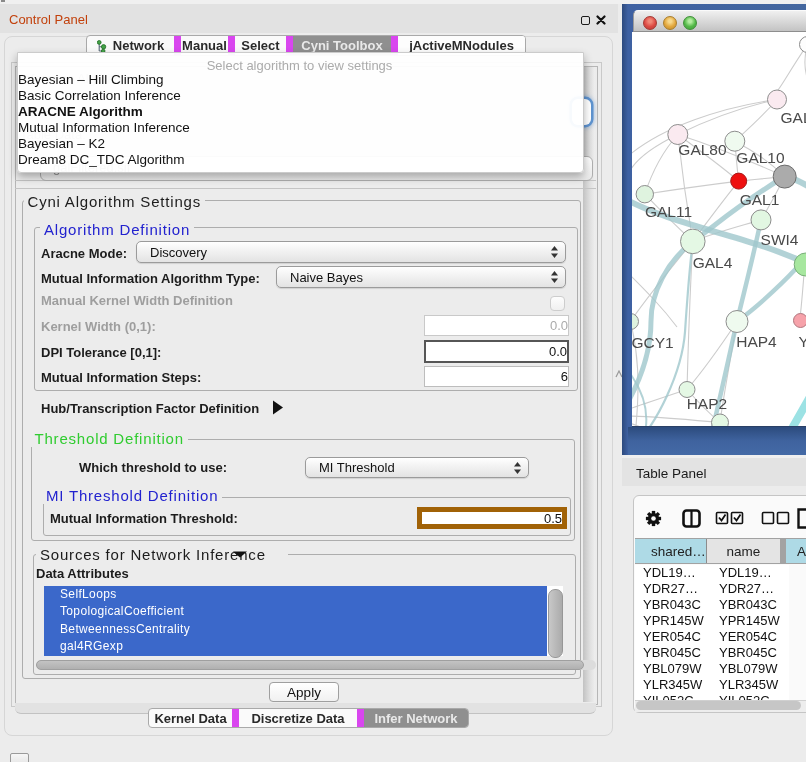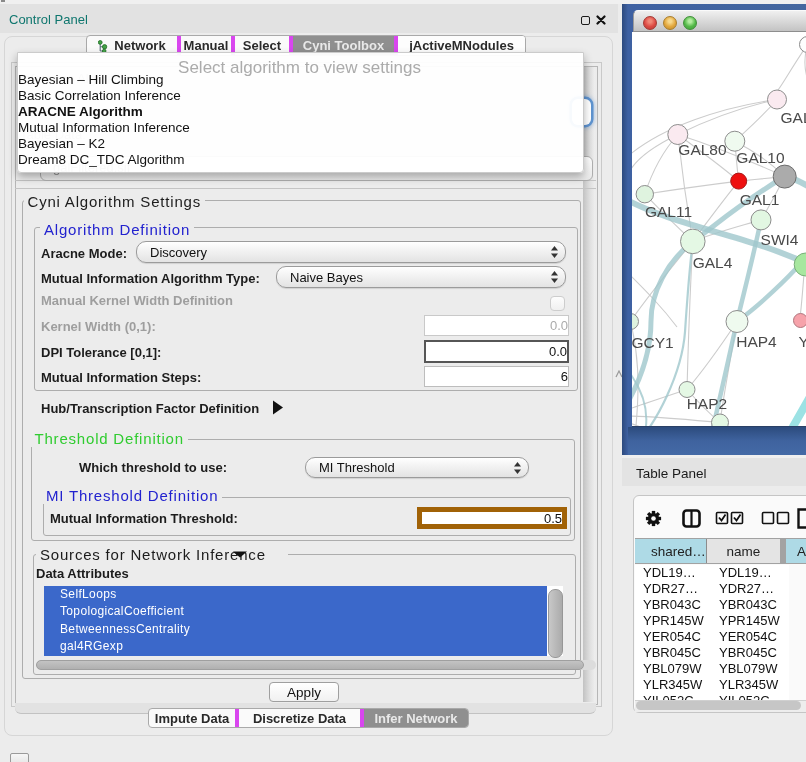--- a/index.html
+++ b/index.html
@@ -2,39 +2,39 @@
 <html><head><meta charset="utf-8">
 <style>
 html,body{margin:0;padding:0}
 body{width:806px;height:762px;position:relative;overflow:hidden;background:#ececec;
  font-family:"Liberation Sans",sans-serif;-webkit-font-smoothing:antialiased}
 .abs{position:absolute}
 .lbl{position:absolute;font-size:13px;font-weight:bold;color:#1c1c1c;white-space:nowrap}
 .dis{color:#9e9e9e}
 .grp{position:absolute;border:1px solid #adadad;border-radius:3px}
 .gtitle{position:absolute;font-size:15px;letter-spacing:.8px;background:#ececec;padding:0 4px;white-space:nowrap;z-index:3}
-.combo{position:absolute;border:1px solid #9b9b9b;border-radius:10px;
+.combo{position:absolute;border:1px solid #9b9b9b;border-radius:5px;
  background:linear-gradient(#ffffff,#f2f2f2 45%,#e3e3e3);box-shadow:0 1px 1px rgba(0,0,0,.12)}
 .combo .ct{position:absolute;left:13px;top:0;bottom:0;display:flex;align-items:center;font-size:13px;color:#111}
 .spin{position:absolute;right:6px;top:50%;transform:translateY(-50%);width:9px;height:13px}
 .field{position:absolute;background:#fff;font-size:13px;color:#111;text-align:right;
  display:flex;align-items:center;justify-content:flex-end;padding-right:0;box-sizing:border-box}
 .seg{position:absolute;border:1px solid #a9a9a9;border-radius:4px;background:#fafafa;
  display:flex;overflow:hidden;box-sizing:border-box}
 .seg .s{display:flex;align-items:center;justify-content:center;font-size:13px;font-weight:bold;
- color:#2a2a2a;border-right:4px solid #d946ef;box-sizing:border-box;white-space:nowrap}
+ color:#2a2a2a;border-right:7px solid #d946ef;box-sizing:border-box;white-space:nowrap}
 .seg .s:last-child{border-right:none}
 .seg .sel{background:#8f8f8f;color:#e9e9e9}
 </style></head>
 <body>
 
 <div class="abs" style="left:0;top:0;width:806px;height:4px;background:#f0f0f0"></div>
 <div class="abs" style="left:1px;top:0;width:4px;height:2px;background:#8a8a8a"></div>
 <div class="abs" style="left:0;top:4px;width:618px;height:29px;background:#e2e2e2"></div>
-<div class="abs" style="left:9px;top:12px;font-size:13px;color:#0f766e">Control Panel</div>
+<div class="abs" style="left:9px;top:12px;font-size:13px;color:#c2410c">Control Panel</div>
 <div class="abs" style="left:581px;top:15.5px;width:7px;height:7px;border:1.5px solid #1a1a1a;border-radius:2px"></div>
 <svg class="abs" style="left:595.5px;top:14.5px" width="10" height="10" viewBox="0 0 10 10">
  <path d="M1.5 1.5 L8.5 8.5 M8.5 1.5 L1.5 8.5" stroke="#111" stroke-width="2.2" stroke-linecap="round"></path>
 </svg>
 
 <div class="abs" style="left:4px;top:36px;width:607px;height:698px;border:1px solid #d6d6d6;border-radius:8px"></div>
 
 <div class="abs" style="left:11px;top:62px;width:589px;height:643px;border:1px solid #c9c9c9"></div>
 <div class="abs" style="left:15px;top:66px;width:581px;height:637px;border:1px solid #b6b6b6;background:#ececec"></div>
 
@@ -115,34 +115,34 @@
 <div class="abs" style="left:44px;top:586px;width:503px;height:70px;background:#3b68ca;color:#fff;font-size:12px;letter-spacing:.35px;line-height:17.4px;padding-left:16px;box-sizing:border-box">SelfLoops<br>TopologicalCoefficient<br>BetweennessCentrality<br>gal4RGexp</div>
 <div class="abs" style="left:548px;top:589px;width:13px;height:67px;border:1px solid #979797;border-radius:7px;background:linear-gradient(90deg,#c8c8c8,#ababab)"></div>
 
 <div class="abs" style="left:36px;top:660px;width:560px;height:10px;background:#dcdcdc;border-radius:5px"></div>
 <div class="abs" style="left:36px;top:660px;width:548px;height:10px;background:linear-gradient(#c3c3c3,#b0b0b0);border:1px solid #9f9f9f;border-radius:5px;box-sizing:border-box"></div>
 
 <div class="abs" style="left:269px;top:682px;width:68px;height:18px;border:1px solid #9f9f9f;border-radius:4px;background:linear-gradient(#ffffff,#f1f1f1);display:flex;align-items:center;justify-content:center;font-size:13.5px;color:#111">Apply</div>
 
 <div class="abs" style="left:15px;top:703px;width:581px;height:10px;background:#e2e2e2;border-bottom:1px solid #c2c2c2;border-radius:0 0 6px 6px"></div>
 <div class="seg" style="left:148px;top:708px;width:321px;height:20px">
- <div class="s" style="width:90px">Impute Data</div>
+ <div class="s" style="width:90px">Kernel Data</div>
  <div class="s" style="width:125px">Discretize Data</div>
  <div class="s sel" style="flex:1">Infer Network</div>
 </div>
 
 <div class="abs" style="left:10px;top:753px;width:17px;height:12px;border:1px solid #9a9a9a;border-radius:2px;background:linear-gradient(#f6f6f6,#e3e3e3)"></div>
 
 <div class="abs" style="left:20px;top:71px;font-size:13px;color:#8d8d8d;z-index:6">Inference Algorithm:</div>
 <div class="abs" style="left:20px;top:127px;font-size:13px;color:#8d8d8d;z-index:6">Table Data:</div>
 <div class="abs" style="left:40px;top:156px;width:551px;height:23px;border:1px solid #aeaeae;border-radius:6px;background:linear-gradient(#fdfdfd,#e9e9e9);z-index:6"></div>
 <div class="abs" style="left:53px;top:160px;font-size:13px;color:#8d8d8d;z-index:6">galFiltered.sif</div>
 
 <div class="abs" style="left:17px;top:52px;width:565px;height:119px;background:rgba(255,255,255,.95);border:1px solid #cbcbcb;border-radius:0 0 4px 4px;box-shadow:0 4px 9px rgba(0,0,0,.30);z-index:10"></div>
-<div class="abs" style="z-index:11;left:17px;top:58px;width:565px;text-align:center;font-size:17px;color:#ababab">Select algorithm to view settings</div>
+<div class="abs" style="z-index:11;left:17px;top:58px;width:565px;text-align:center;font-size:13px;color:#ababab">Select algorithm to view settings</div>
 <div class="abs" style="z-index:11;left:18px;top:71.5px;font-size:13.5px;color:#111;line-height:16px;white-space:nowrap">Bayesian – Hill Climbing<br>Basic Correlation Inference<br><b>ARACNE Algorithm</b><br>Mutual Information Inference<br>Bayesian – K2<br>Dream8 DC_TDC Algorithm</div>
 
 <div class="seg" style="left:86px;top:35px;width:440px;height:21px;z-index:5">
  <div class="s" style="width:94px"><svg width="10" height="12" viewBox="0 0 10 12" style="margin-right:6px">
         <path d="M2.2 3.5 V11 M2.2 6.8 H5 M2.2 11 H5" stroke="#5a6b7a" stroke-width="1.1" fill="none"></path>
         <circle cx="2.2" cy="2.4" r="1.9" fill="#44a348" stroke="#1e6b22" stroke-width="0.8"></circle>
         <circle cx="6.6" cy="6.8" r="2.2" fill="#44a348" stroke="#1e6b22" stroke-width="0.8"></circle>
         <circle cx="6.2" cy="11" r="1.8" fill="#44a348" stroke="#1e6b22" stroke-width="0.8"></circle>
       </svg>Network</div>
  <div class="s" style="width:54px">Manual</div>

